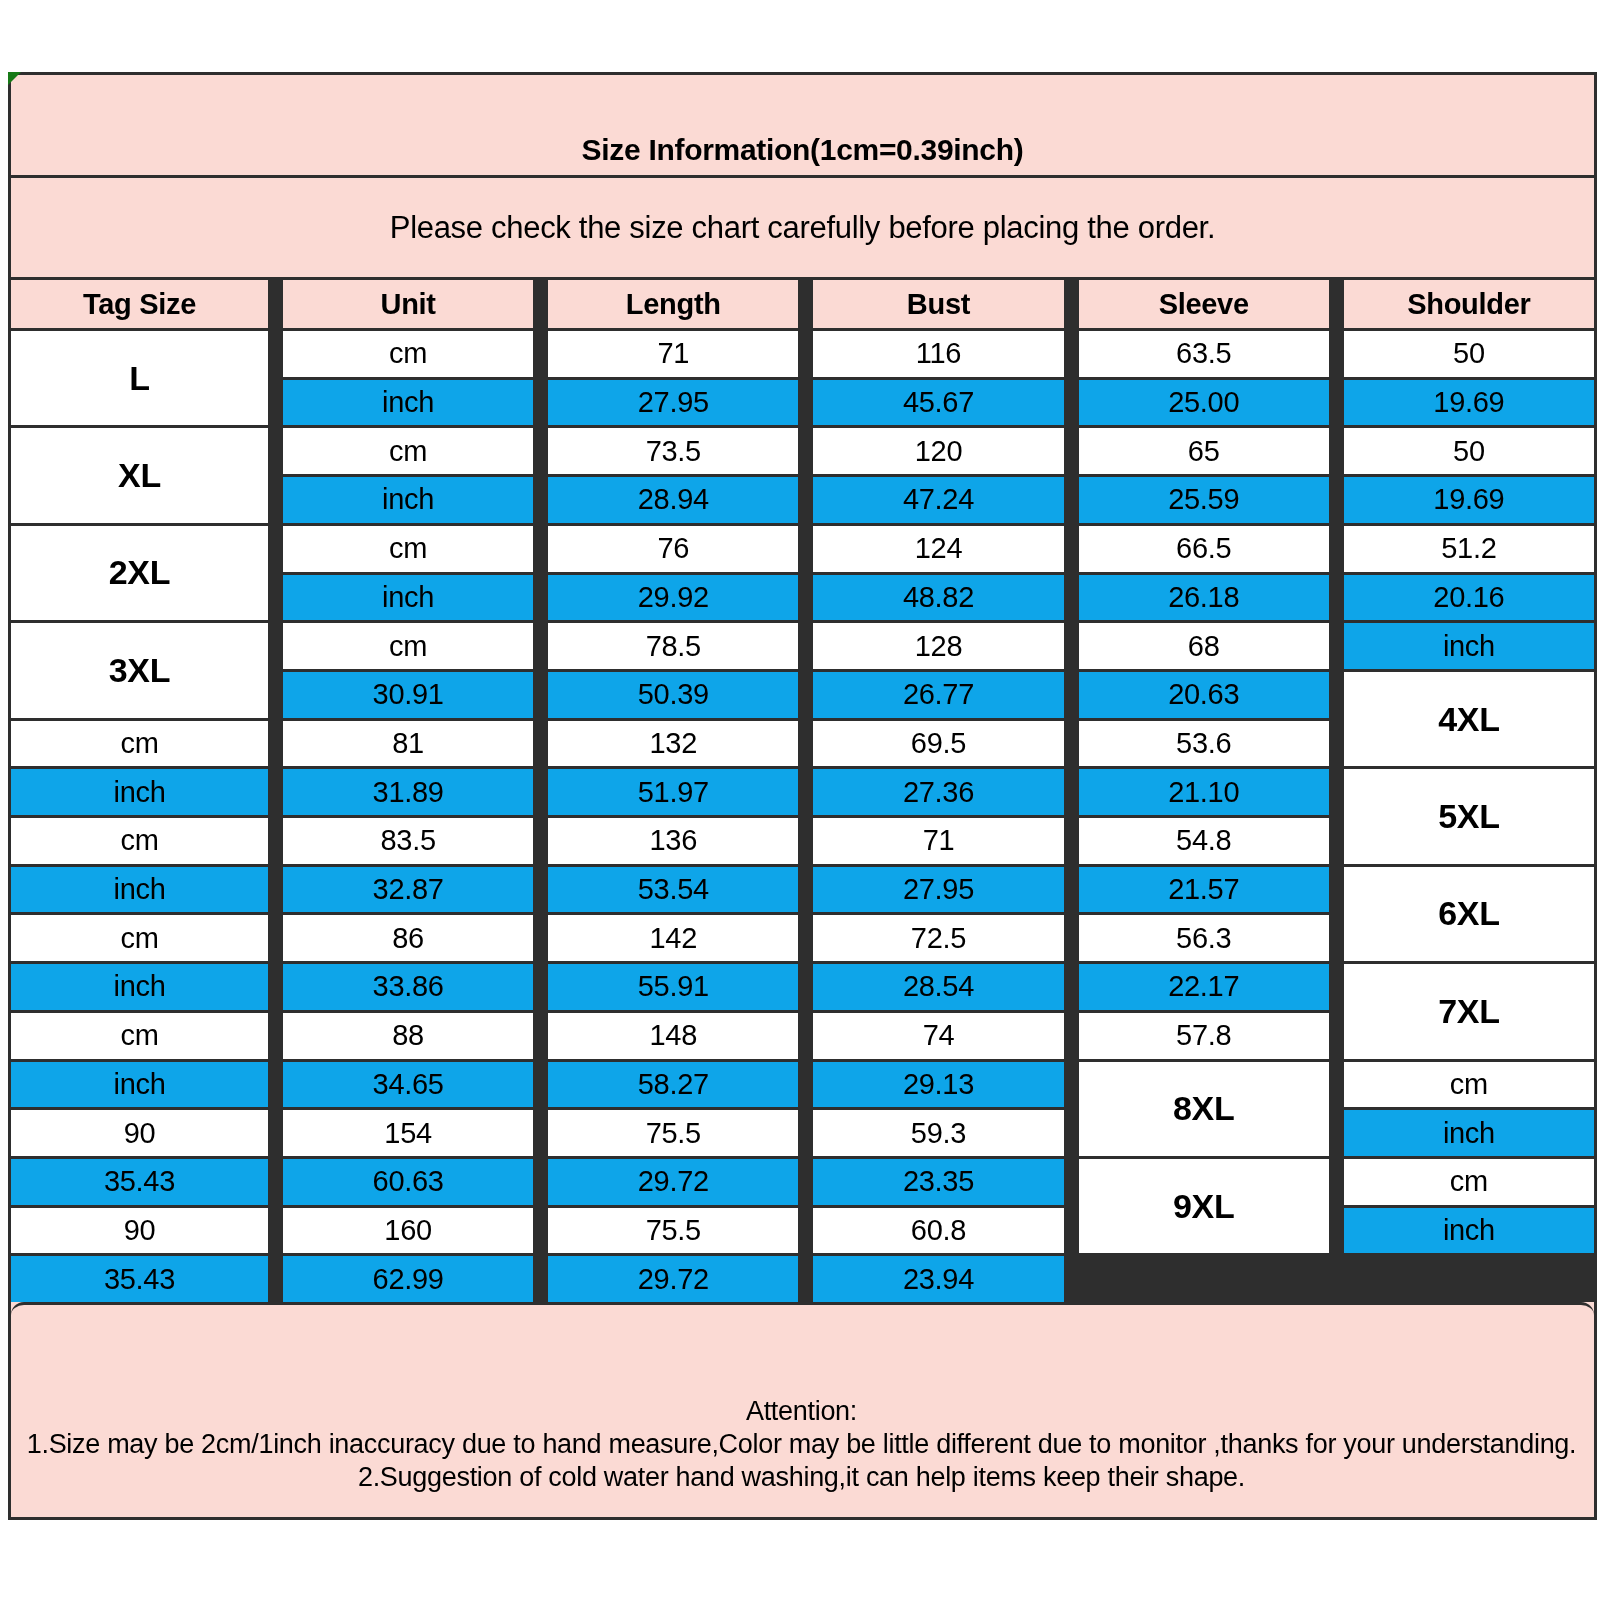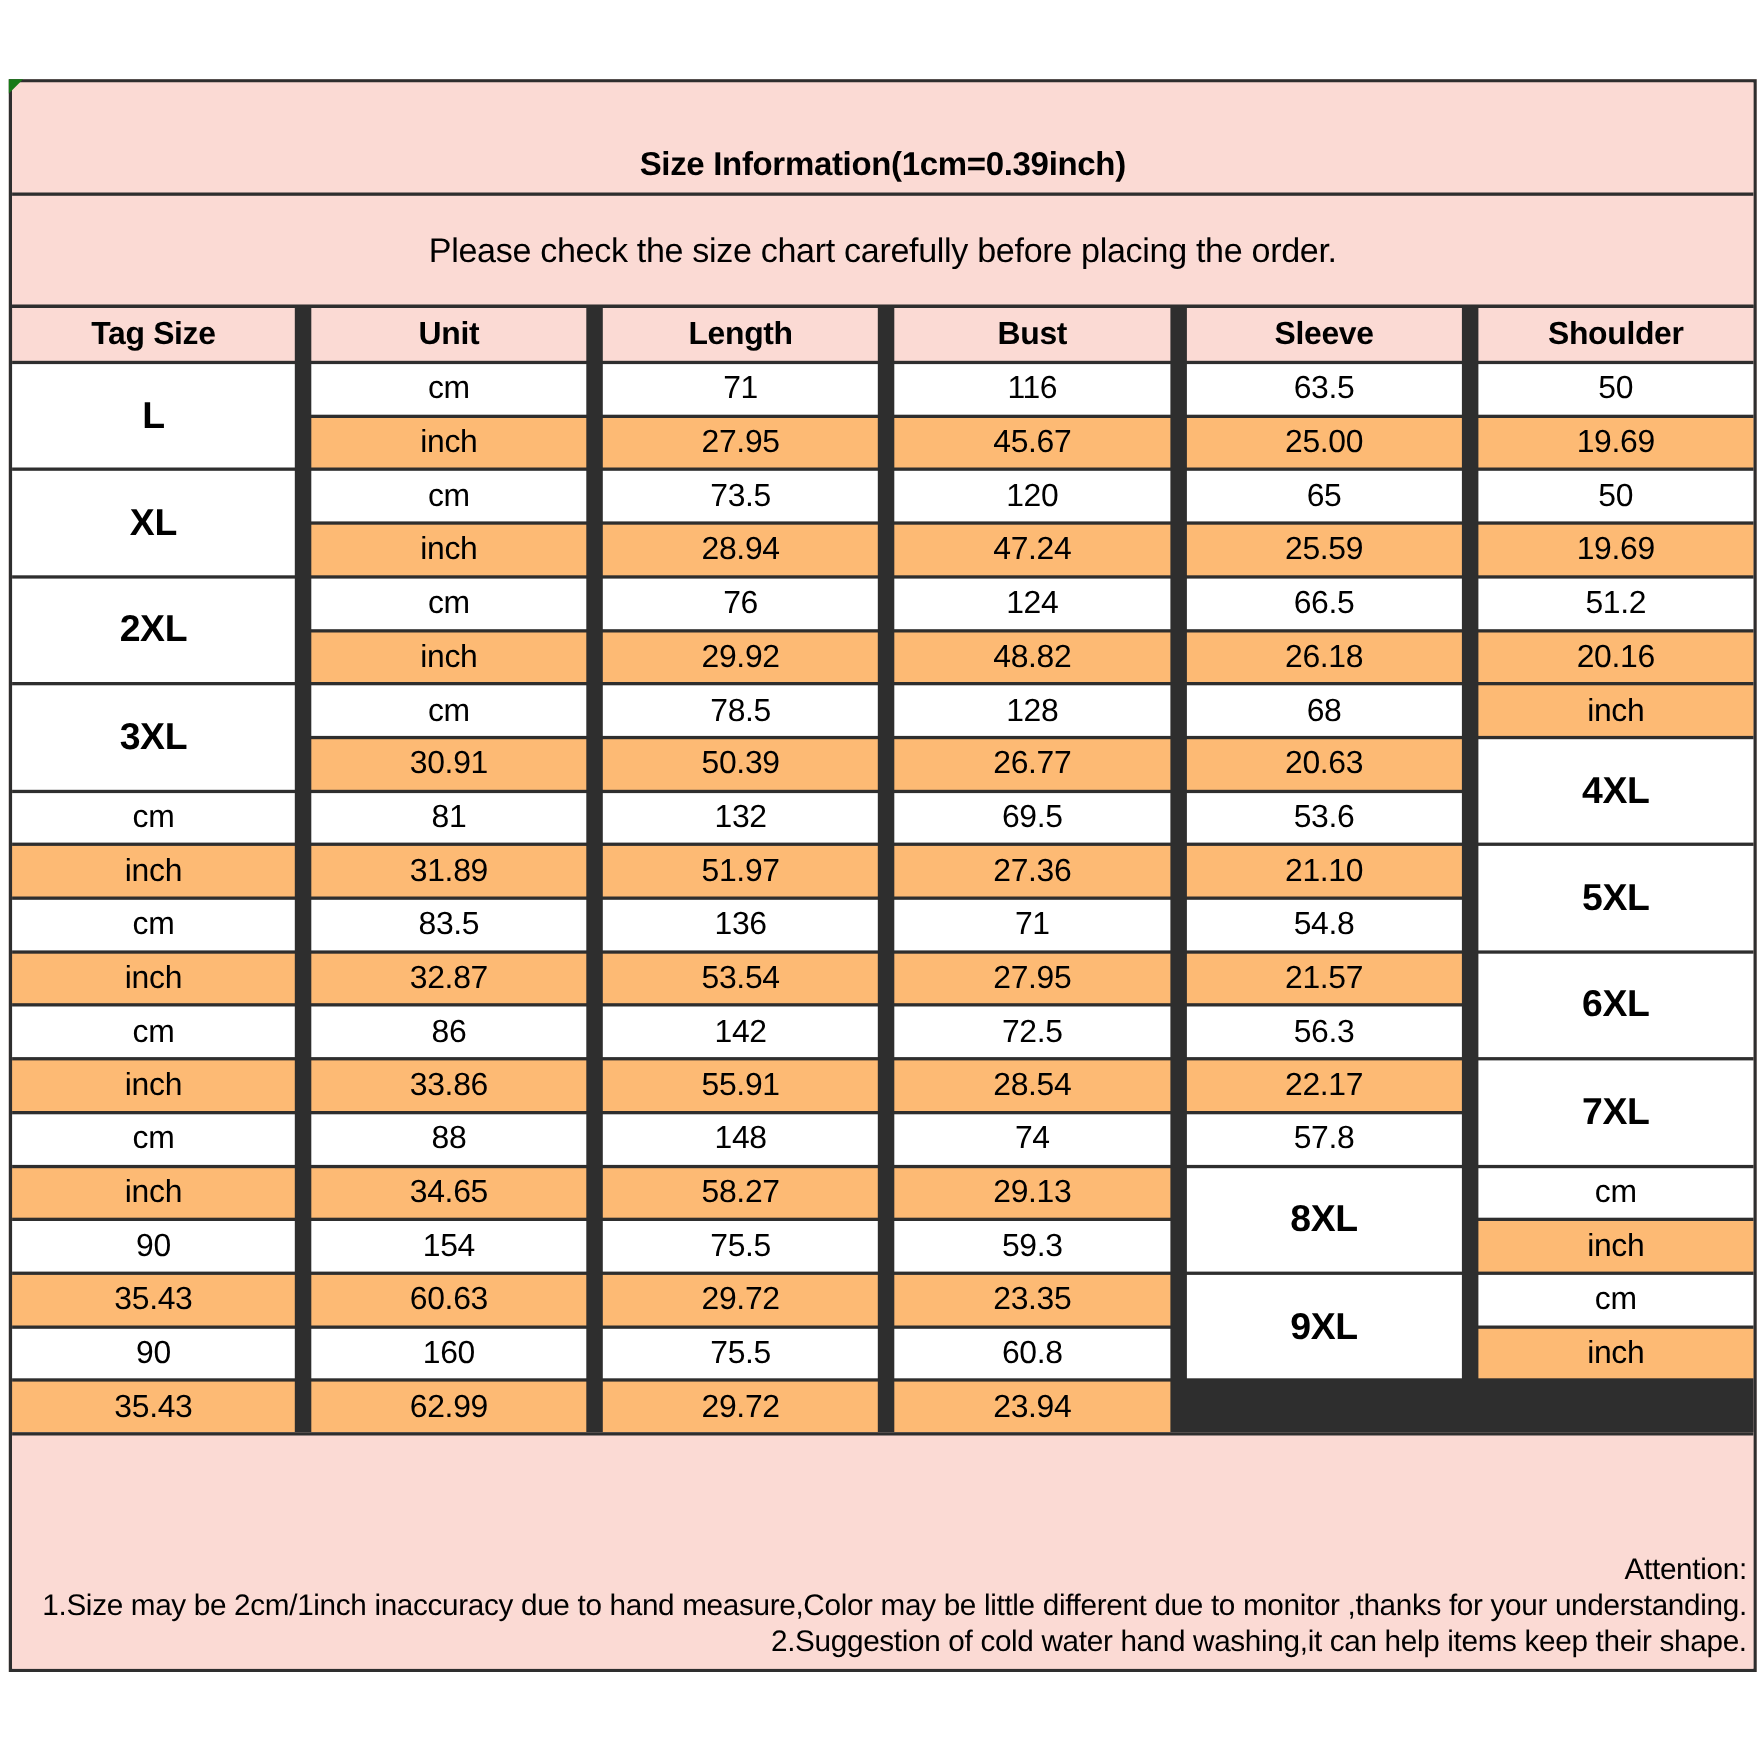--- a/index.html
+++ b/index.html
@@ -13,26 +13,26 @@
   .title-band{height:100px;display:flex;justify-content:center;align-items:flex-end;
          padding-bottom:8px;font-weight:bold;font-size:30px;background:#fbdad4;}
   .subtitle-band{height:102px;border-top:3px solid #2e2e2e;display:flex;justify-content:center;
          align-items:center;font-size:31px;background:#fbdad4;}
   .grid{height:1025px;border-top:3px solid #2e2e2e;display:grid;
          grid-template-columns:257px repeat(5,1fr);
          grid-template-rows:48px repeat(20,1fr);
          gap:3px 15px;background:#2e2e2e;}
   .cell{display:flex;align-items:center;justify-content:center;font-size:29px;}
   .w{background:#ffffff;}
-  .p{background:#fdba74;}
+  .p{background:#0ea5e9;}
   .head{background:#fbdad4;font-weight:bold;font-size:29px;}
   .size{grid-row:span 2;font-weight:bold;font-size:34px;}
   .attention{flex:1;border-top:3px solid #2e2e2e;background:#fbdad4;display:flex;
-         flex-direction:column;justify-content:flex-end;align-items:flex-end;
-         padding:0 6px 8px 4px;font-size:27px;line-height:33px;white-space:nowrap;overflow:hidden;}
+         flex-direction:column;justify-content:flex-end;align-items:center;
+         padding:0 6px 23px 4px;font-size:27px;line-height:33px;white-space:nowrap;overflow:hidden;border-radius:13px;}
 </style>
 </head>
 <body>
 
 <div class="sheet">
   <div class="board">
     <div class="corner-triangle"></div>
 
     <div class="title-band">
       <span>Size Information(1cm=0.39inch)</span>

